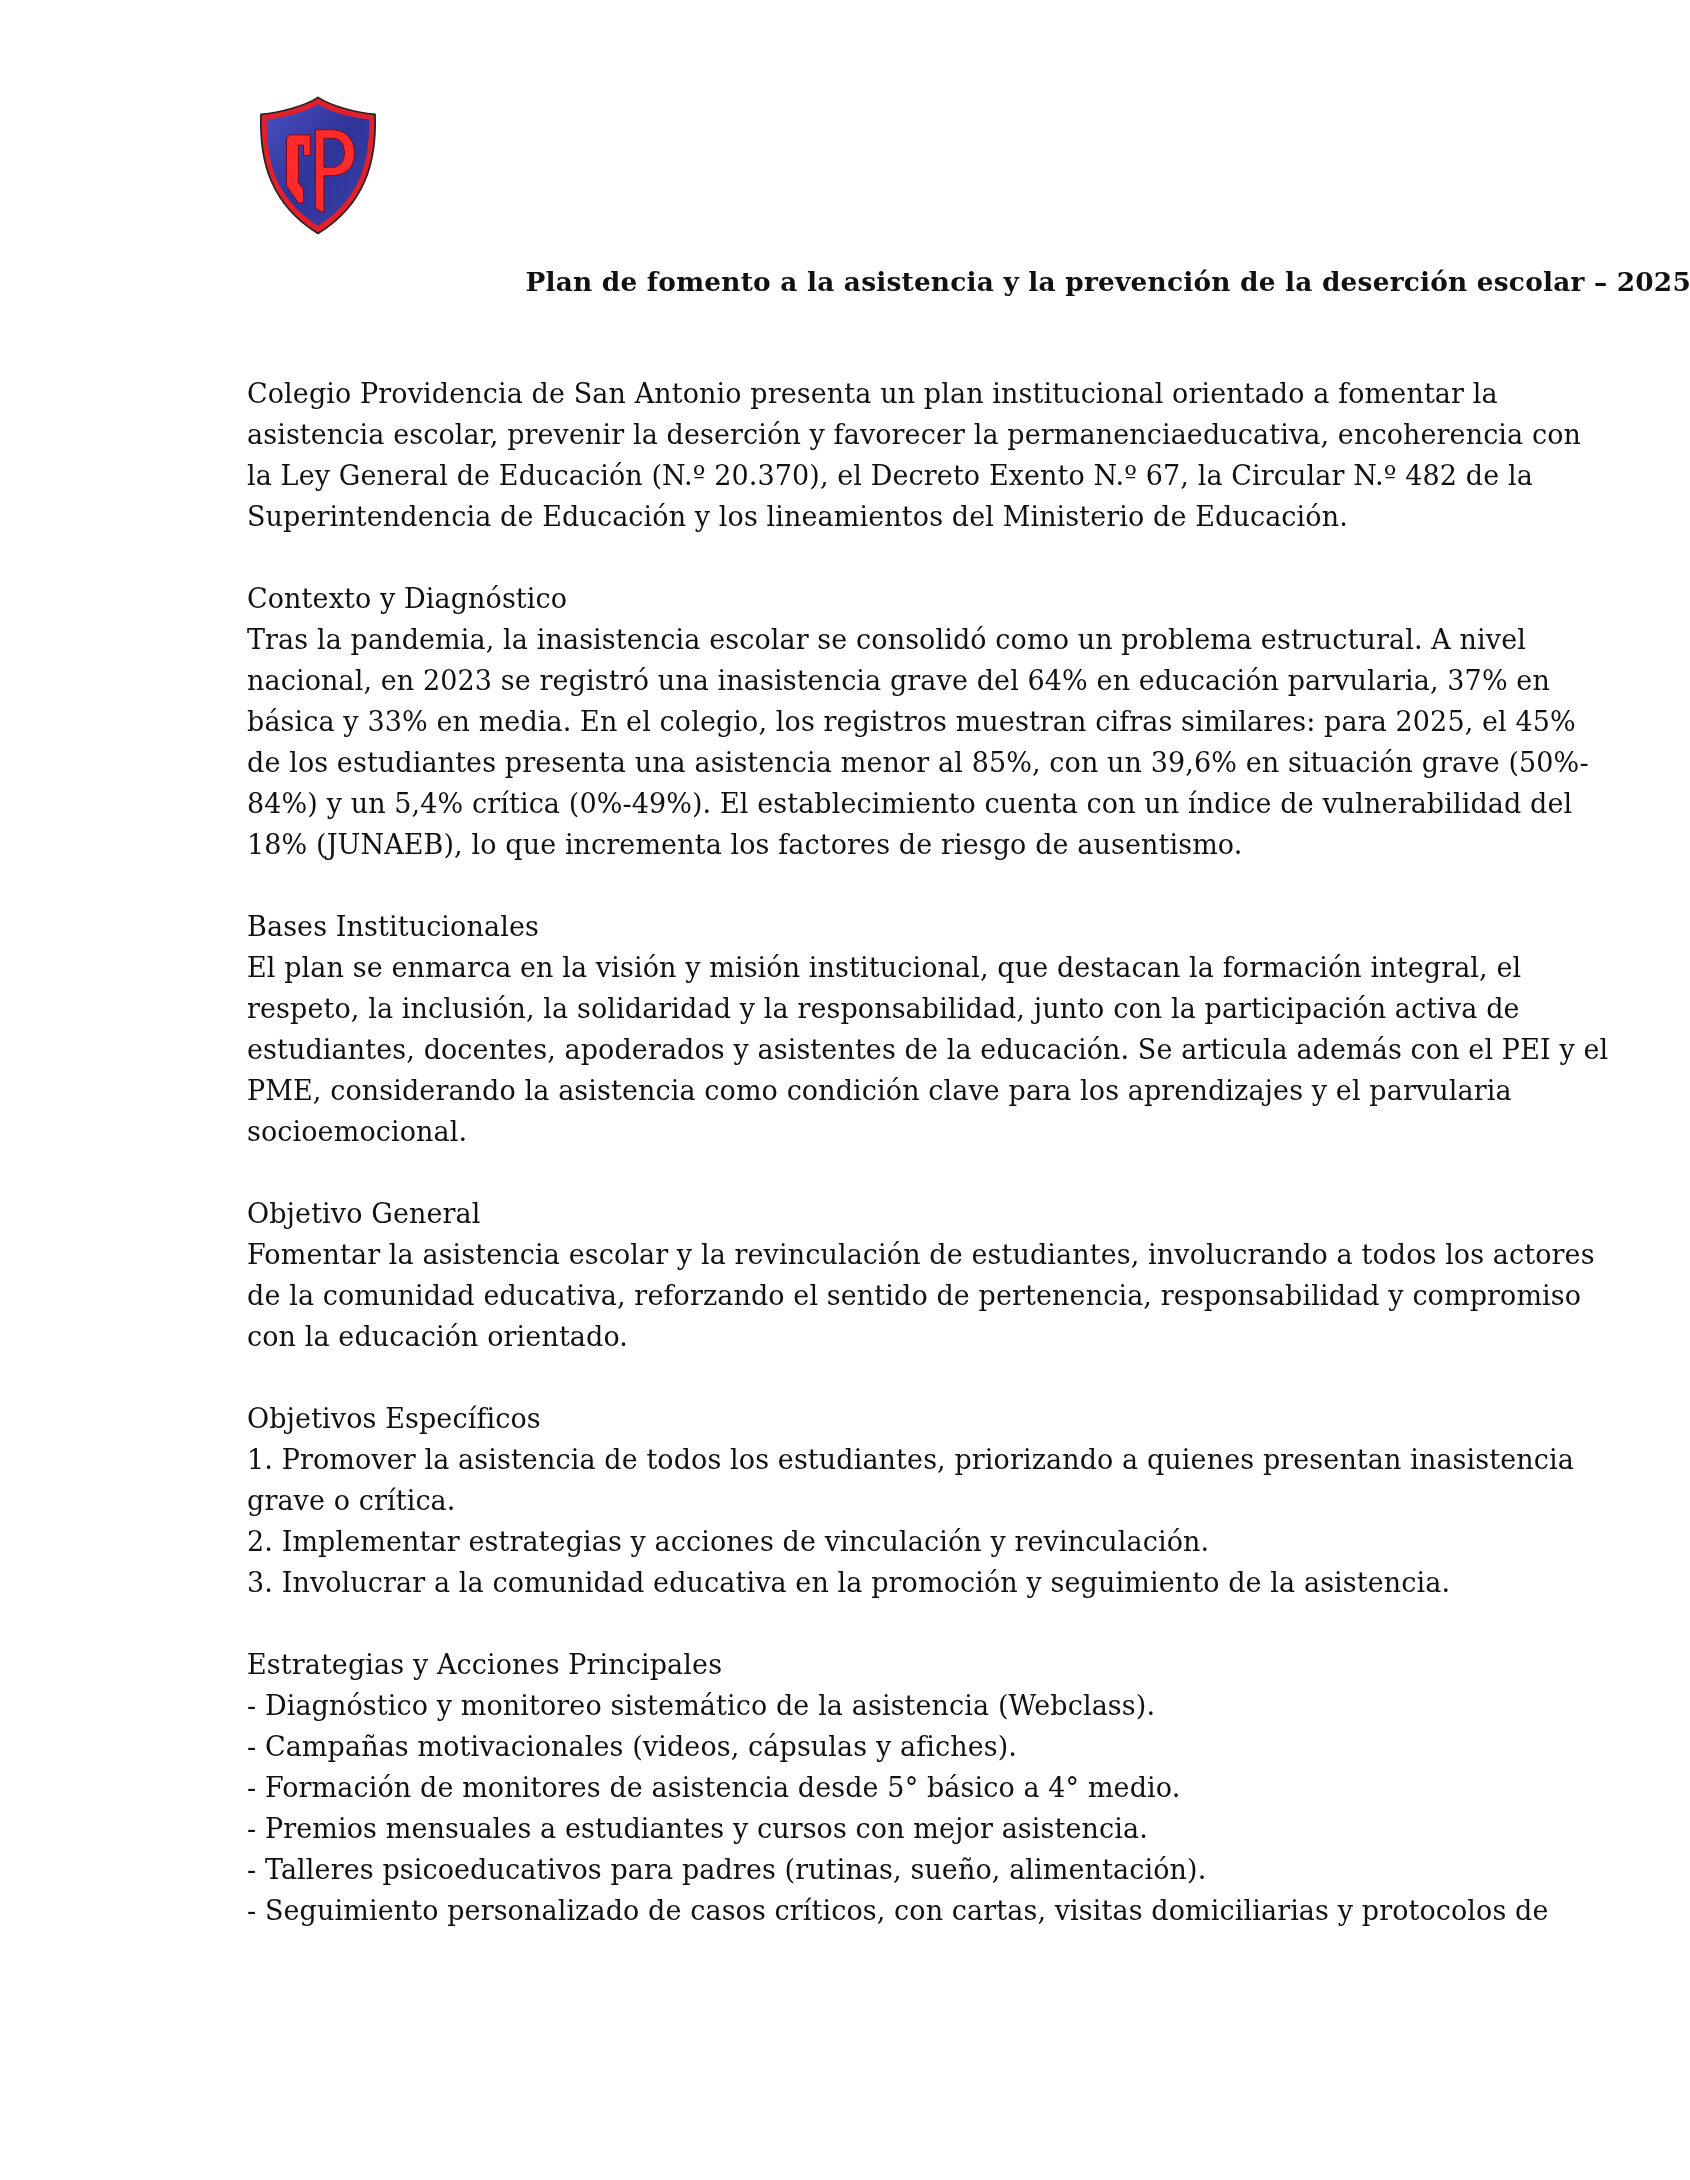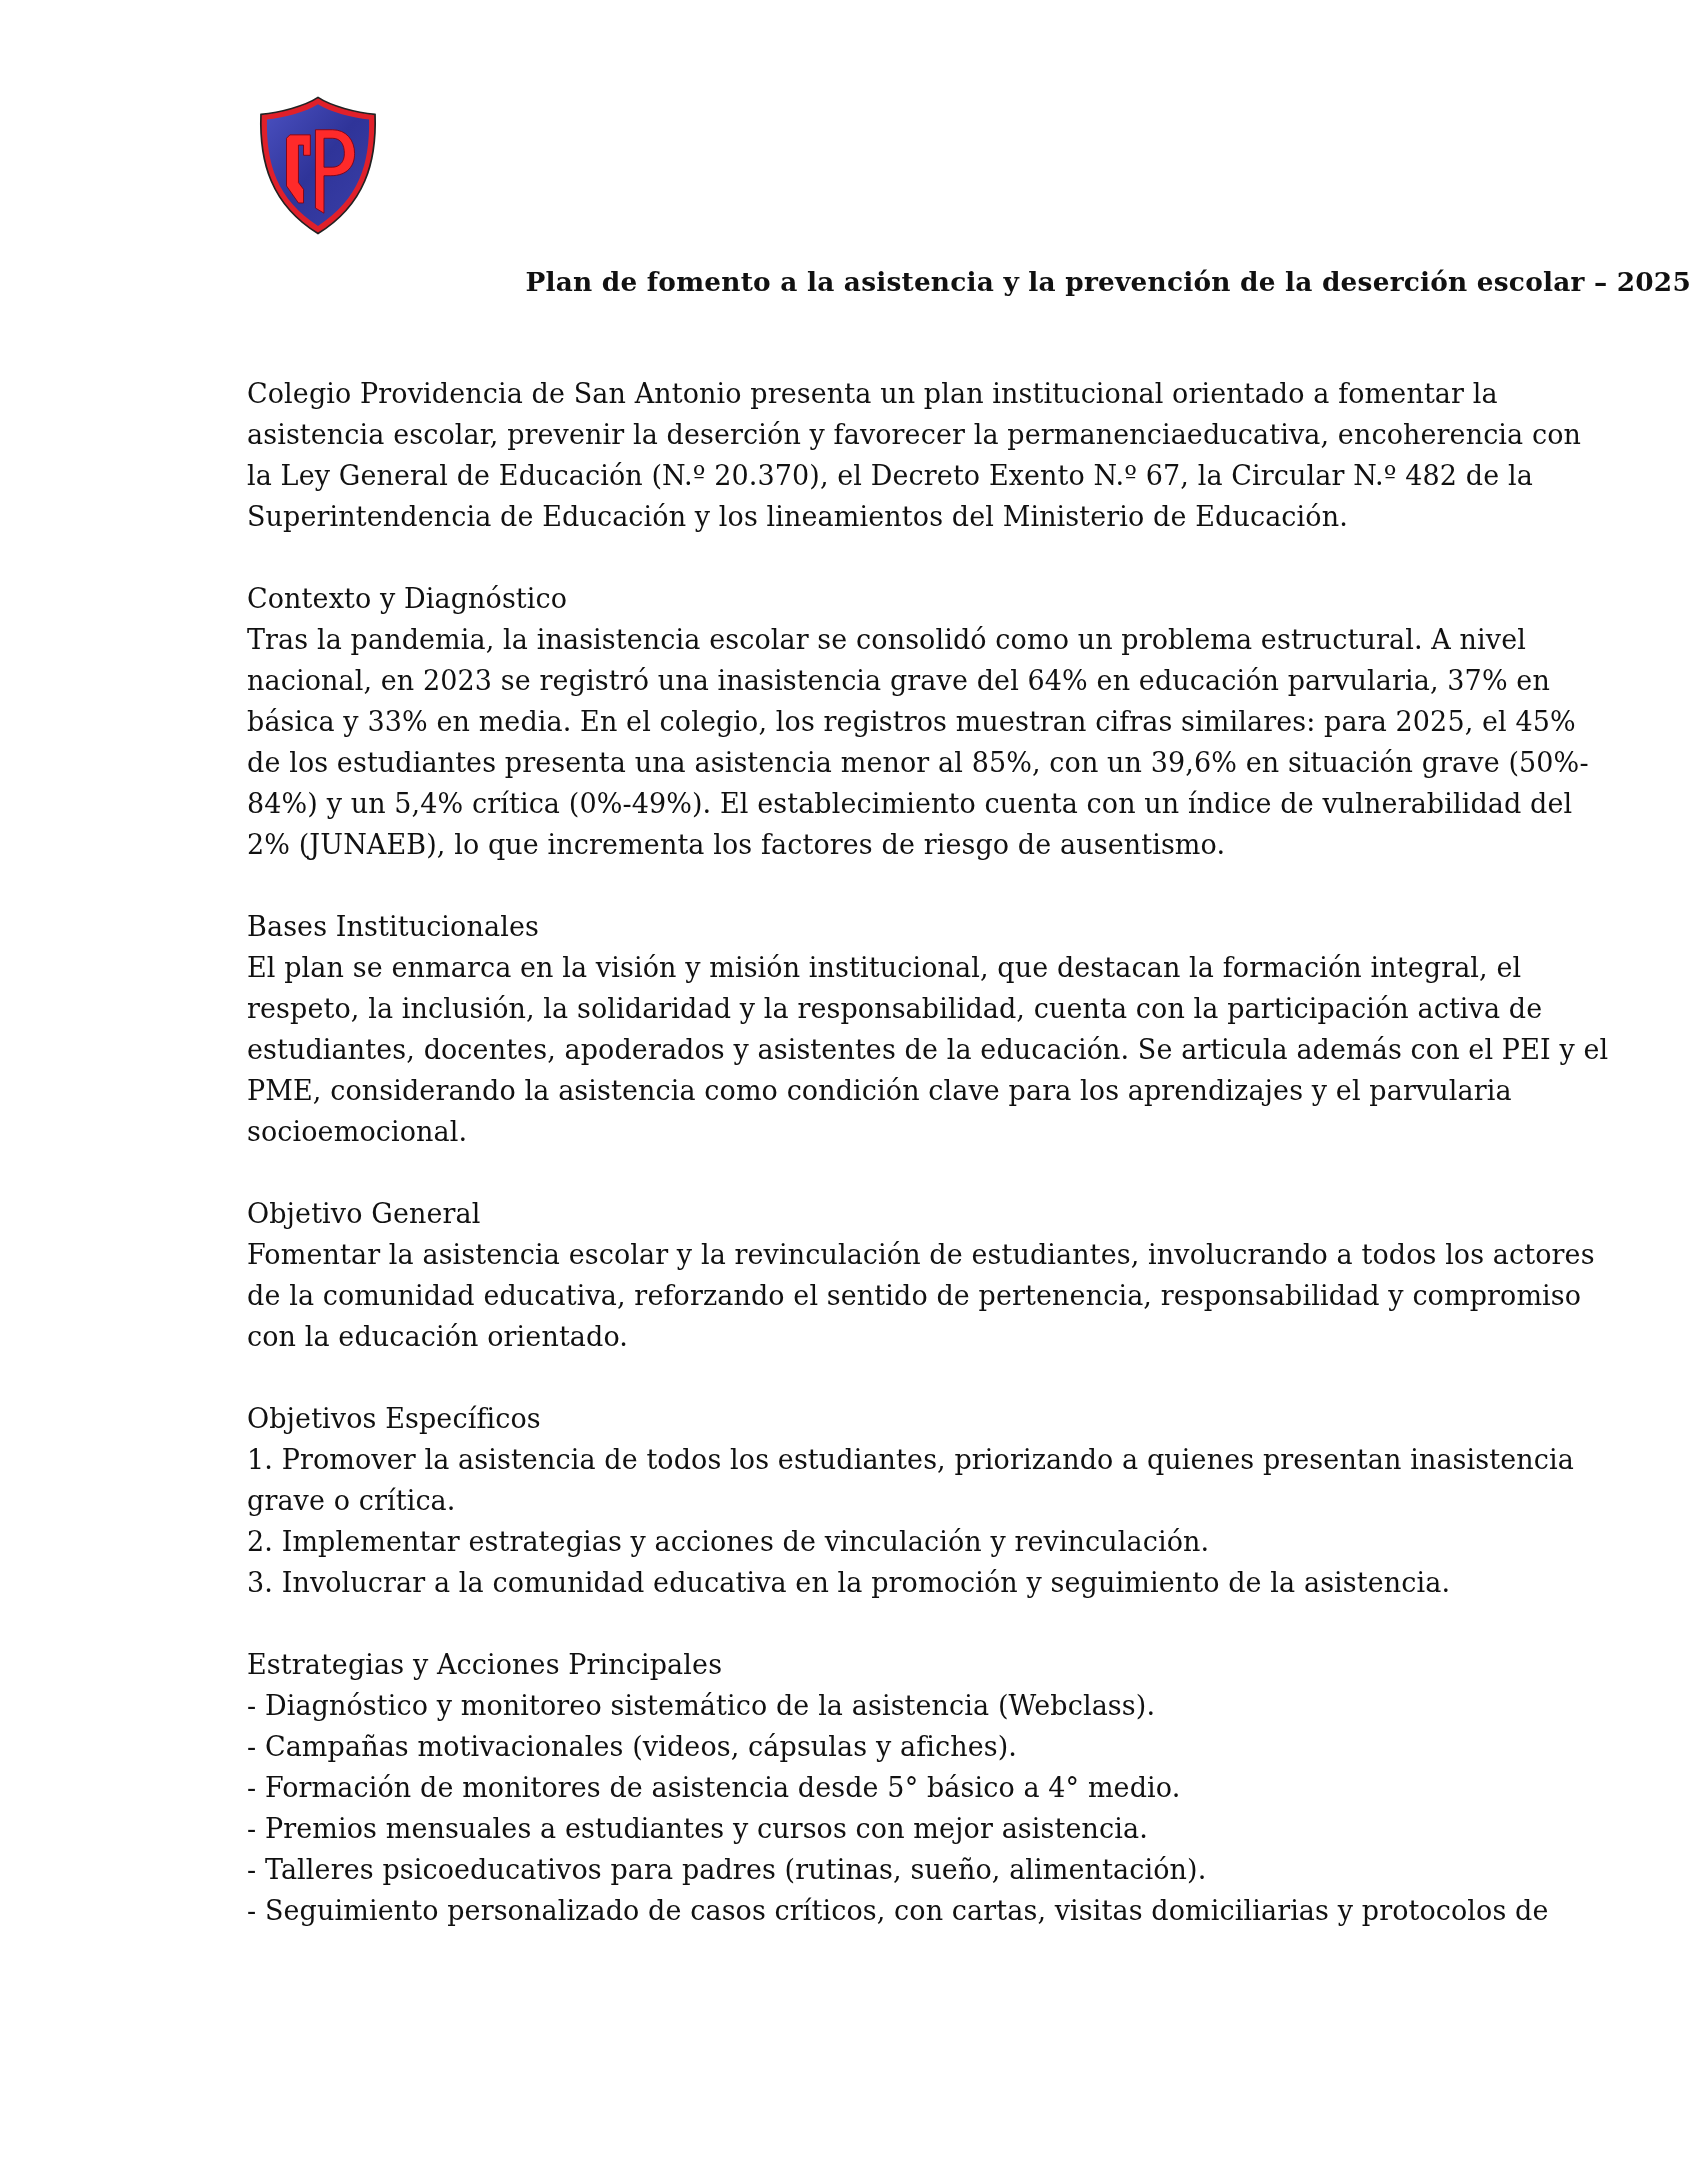--- a/index.html
+++ b/index.html
@@ -43,28 +43,28 @@
   </div>
   <div class="gap"></div>
 
   <div>
     <div class="line heading">Contexto y Diagnóstico</div>
     <div class="line">Tras la pandemia, la inasistencia escolar se consolidó como un problema estructural. A nivel</div>
     <div class="line">nacional, en 2023 se registró una inasistencia grave del 64% en educación parvularia, 37% en</div>
     <div class="line">básica y 33% en media. En el colegio, los registros muestran cifras similares: para 2025, el 45%</div>
     <div class="line">de los estudiantes presenta una asistencia menor al 85%, con un 39,6% en situación grave (50%-</div>
     <div class="line">84%) y un 5,4% crítica (0%-49%). El establecimiento cuenta con un índice de vulnerabilidad del</div>
-    <div class="line">2% (JUNAEB), lo que incrementa los factores de riesgo de ausentismo.</div>
+    <div class="line">18% (JUNAEB), lo que incrementa los factores de riesgo de ausentismo.</div>
   </div>
   <div class="gap"></div>
 
   <div>
     <div class="line heading">Bases Institucionales</div>
     <div class="line">El plan se enmarca en la visión y misión institucional, que destacan la formación integral, el</div>
-    <div class="line">respeto, la inclusión, la solidaridad y la responsabilidad, cuenta con la participación activa de</div>
+    <div class="line">respeto, la inclusión, la solidaridad y la responsabilidad, junto con la participación activa de</div>
     <div class="line">estudiantes, docentes, apoderados y asistentes de la educación. Se articula además con el PEI y el</div>
     <div class="line">PME, considerando la asistencia como condición clave para los aprendizajes y el parvularia</div>
     <div class="line">socioemocional.</div>
   </div>
   <div class="gap"></div>
 
   <div>
     <div class="line heading">Objetivo General</div>
     <div class="line">Fomentar la asistencia escolar y la revinculación de estudiantes, involucrando a todos los actores</div>
     <div class="line">de la comunidad educativa, reforzando el sentido de pertenencia, responsabilidad y compromiso</div>

